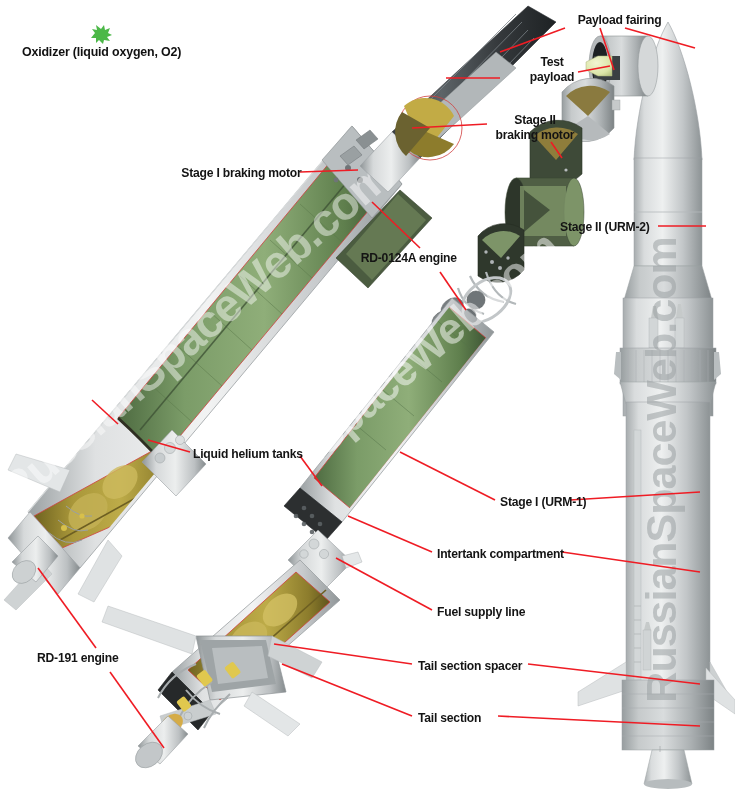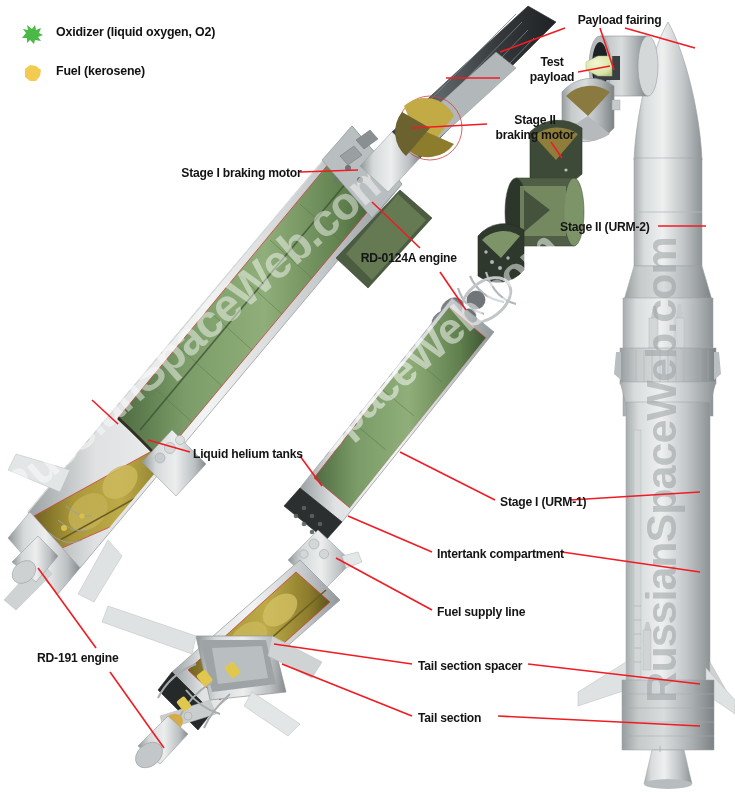--- a/index.html
+++ b/index.html
@@ -14,20 +14,22 @@
     background: #ffffff;
     overflow: hidden;
     font-family: "Liberation Sans", sans-serif;
   }
   #art { position: absolute; left: 0; top: 0; width: 735px; height: 792px; }
 
   
   .legend-row {
     position: absolute;
     display: flex;
+    align-items: center;
+    flex-direction: column;
   }
   .legend-swatch {
     width: 22px; height: 20px;
     margin-right: 12px;
     flex: 0 0 auto;
   }
   .legend-label {
     font-size: 13.5px;
     font-weight: bold;
     letter-spacing: -0.2px;
@@ -455,28 +457,20 @@
 
   <div class="legend-row" style="left:22px; top:24px;">
     <span class="legend-swatch">
       <svg viewBox="0 0 22 20" width="22" height="20">
         <path d="M4,9 L1,5 L6,6 L5,1 L10,5 L13,1 L14,6 L19,4 L17,9 L21,11 L16,13 L19,17 L13,16 L12,20 L8,16 L5,19 L5,14 L0,14 Z" fill="#4cb848"></path>
       </svg>
     </span>
     <span class="legend-label">Oxidizer (liquid oxygen, O2)</span>
   </div>
 
-  <div class="legend-row" style="left:22px; top:63px;">
-    <span class="legend-swatch">
-      <svg viewBox="0 0 22 20" width="22" height="20">
-        <path d="M3,6 L8,2 L14,3 L19,7 L18,13 L14,18 L8,18 L3,14 Z" fill="#f2cb50"></path>
-      </svg>
-    </span>
-    <span class="legend-label">Fuel (kerosene)</span>
-  </div>
 
   <div class="callout center" style="left:573px; top:12px;">Payload fairing</div>
 
   <div class="callout center" style="left:522px; top:54px; width:60px;">
     <div>Test</div>
     <div>payload</div>
   </div>
 
   <div class="callout center" style="left:487px; top:112px; width:96px;">
     <div>Stage II</div>

